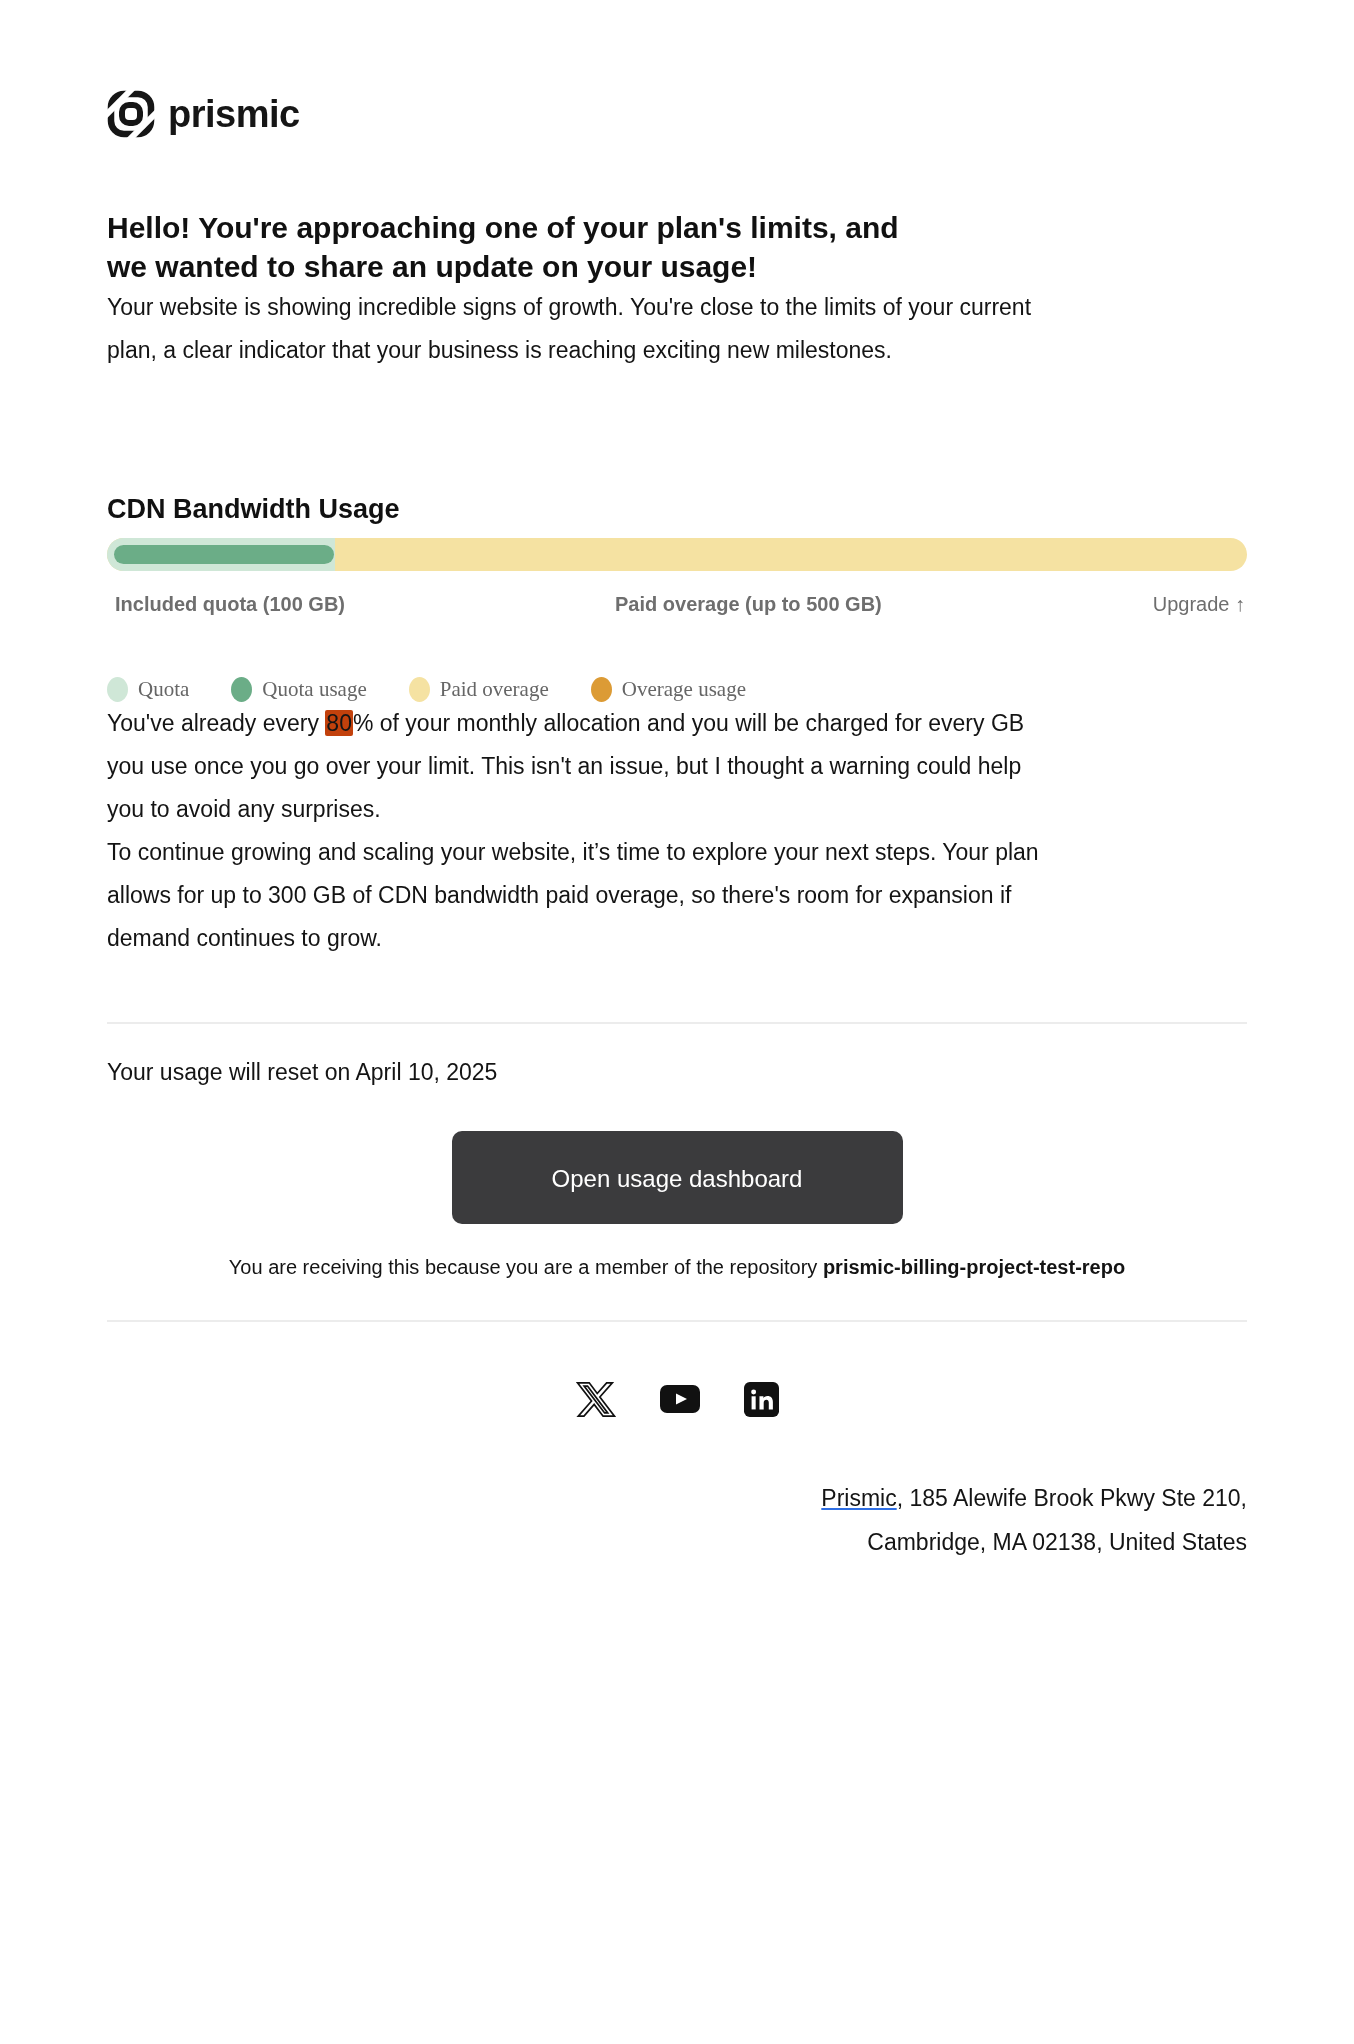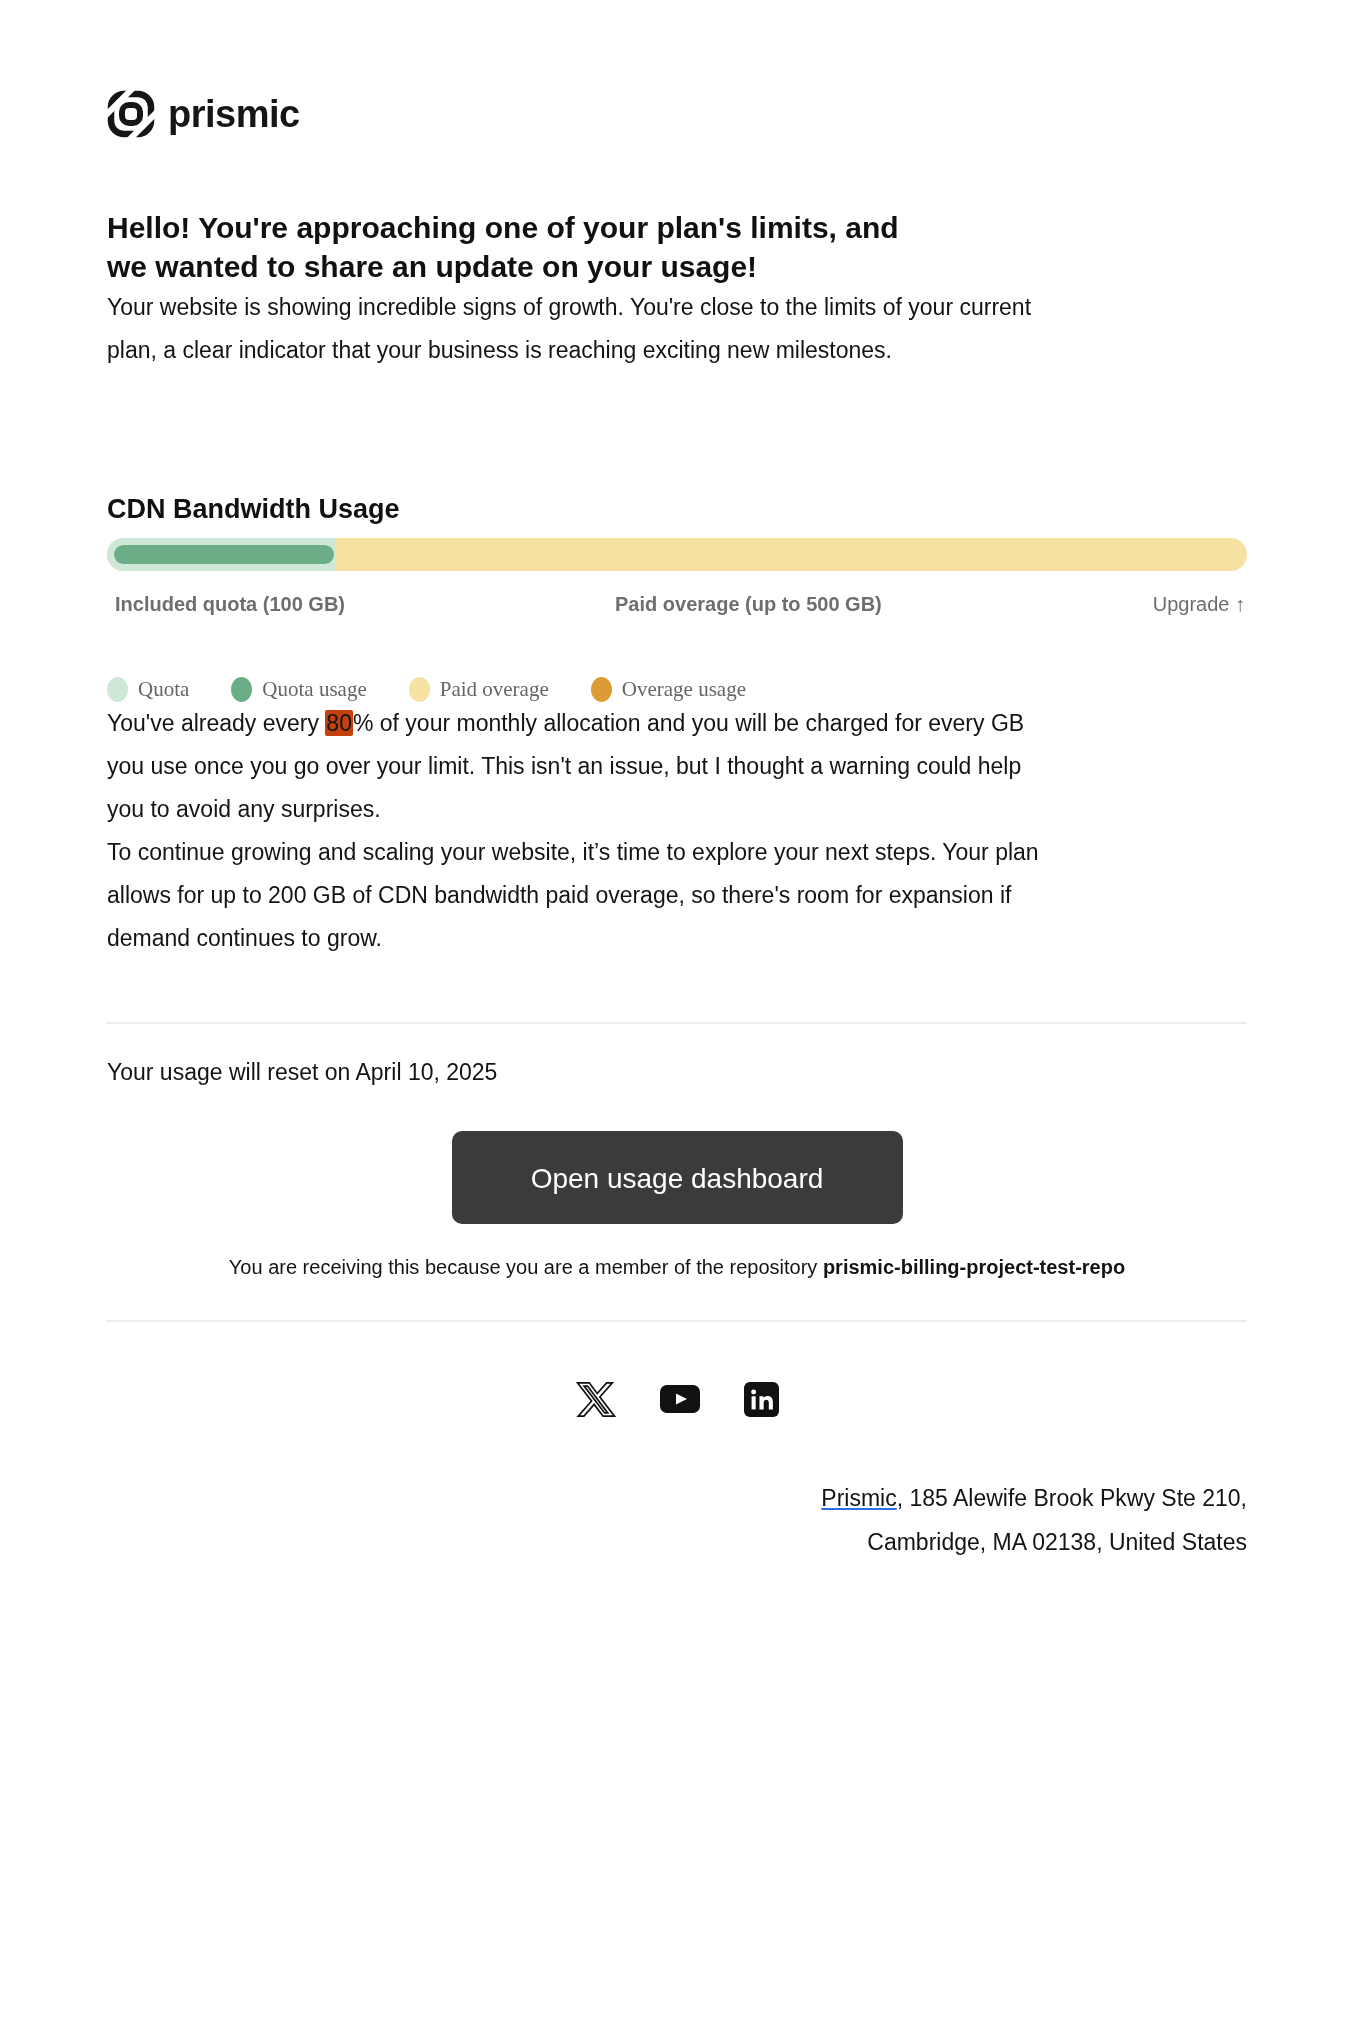--- a/index.html
+++ b/index.html
@@ -51,21 +51,21 @@
   
   .divider { border: 0; border-top: 2px solid #ececec; margin: 0; }
   .divider-1 { margin-top: 62px; }
   .divider-2 { margin-top: 40px; }
 
   
   .reset-notice { margin-top: 31px; text-align: left; font-size: 23px; line-height: 34px; color: #141414; }
   .cta-wrap { margin-top: 42px; text-align: center; }
   .cta-button {
     display: inline-block; width: 451px; height: 93px; line-height: 93px;
-    background: #3b3b3d; color: #ffffff; font-size: 28px; text-align: center;
+    background: #3b3b3d; color: #ffffff; font-size: 24px; text-align: center;
     border: 0; border-radius: 10px; font-family: inherit; cursor: pointer;
   }
   .reason { margin-top: 30px; text-align: center; font-size: 20px; line-height: 26px; color: #141414; }
   .reason b { font-weight: 700; }
 
   
   .social-row { margin-top: 57px; display: flex; justify-content: center; align-items: center; gap: 44px; height: 40px; }
   .social-link { display: inline-flex; align-items: center; cursor: pointer; }
   .address { margin-top: 64px; text-align: right; font-size: 23px; line-height: 30px; color: #141414; }
   .address-line2 { margin-top: 14px; }
@@ -125,21 +125,21 @@
       <span class="legend-dot" style="background: rgb(220, 155, 53);"></span>
       <span class="legend-label">Overage usage</span>
     </div>
   </div>
 
   <p class="body-text usage-warning"><span>You've already every </span><span class="hl">80</span><span>% of your monthly allocation and you will be charged for every GB
 you use once you go over your limit. This isn't an issue, but I thought a warning could help
 you to avoid any surprises.</span></p>
 
   <p class="body-text next-steps">To continue growing and scaling your website, it’s time to explore your next steps. Your plan
-allows for up to 200 GB of CDN bandwidth paid overage, so there's room for expansion if
+allows for up to 300 GB of CDN bandwidth paid overage, so there's room for expansion if
 demand continues to grow.</p>
 
   <hr class="divider divider-1">
 
   <div class="reset-notice">Your usage will reset on April 10, 2025</div>
 
   <div class="cta-wrap">
     <button class="cta-button">Open usage dashboard</button>
   </div>
 

